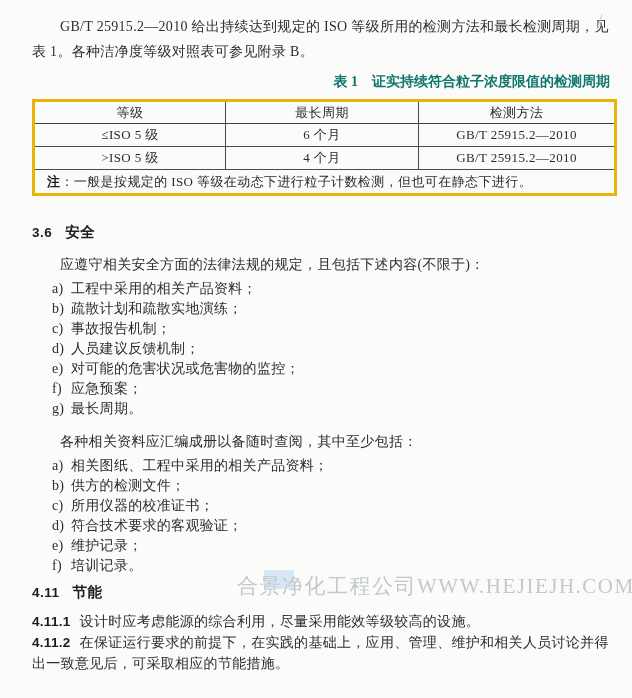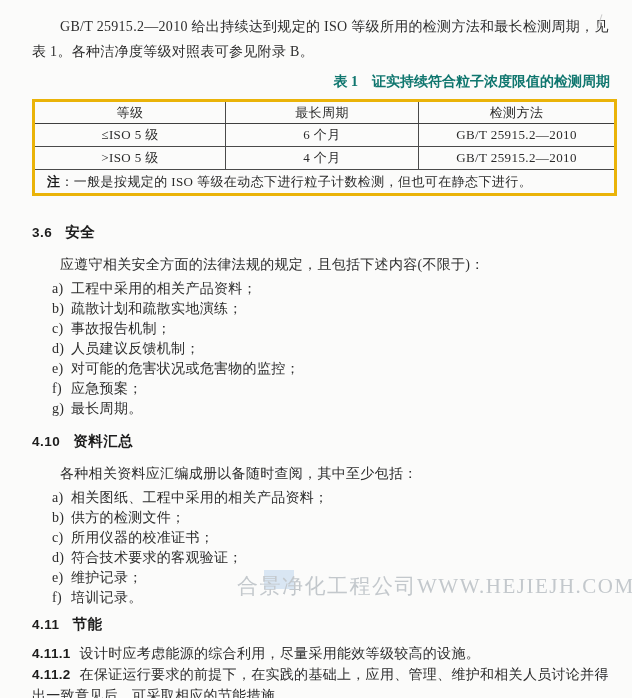--- a/index.html
+++ b/index.html
@@ -207,24 +207,20 @@
           <span class="li-text">应急预案；</span>
         </div>
       <div class="li">
           <span class="li-label">g)</span>
           <span class="li-text">最长周期。</span>
         </div>
     </div>
   </div>
 
   <div class="section">
-    <h3 class="sec-head sec-head-410">
-      <span class="sec-num">4.10</span>
-      <span class="sec-title">资料汇总</span>
-    </h3>
     <p class="lead">各种相关资料应汇编成册以备随时查阅，其中至少包括：</p>
     <div class="list">
       <div class="li">
           <span class="li-label">a)</span>
           <span class="li-text">相关图纸、工程中采用的相关产品资料；</span>
         </div>
       <div class="li">
           <span class="li-label">b)</span>
           <span class="li-text">供方的检测文件；</span>
         </div>

